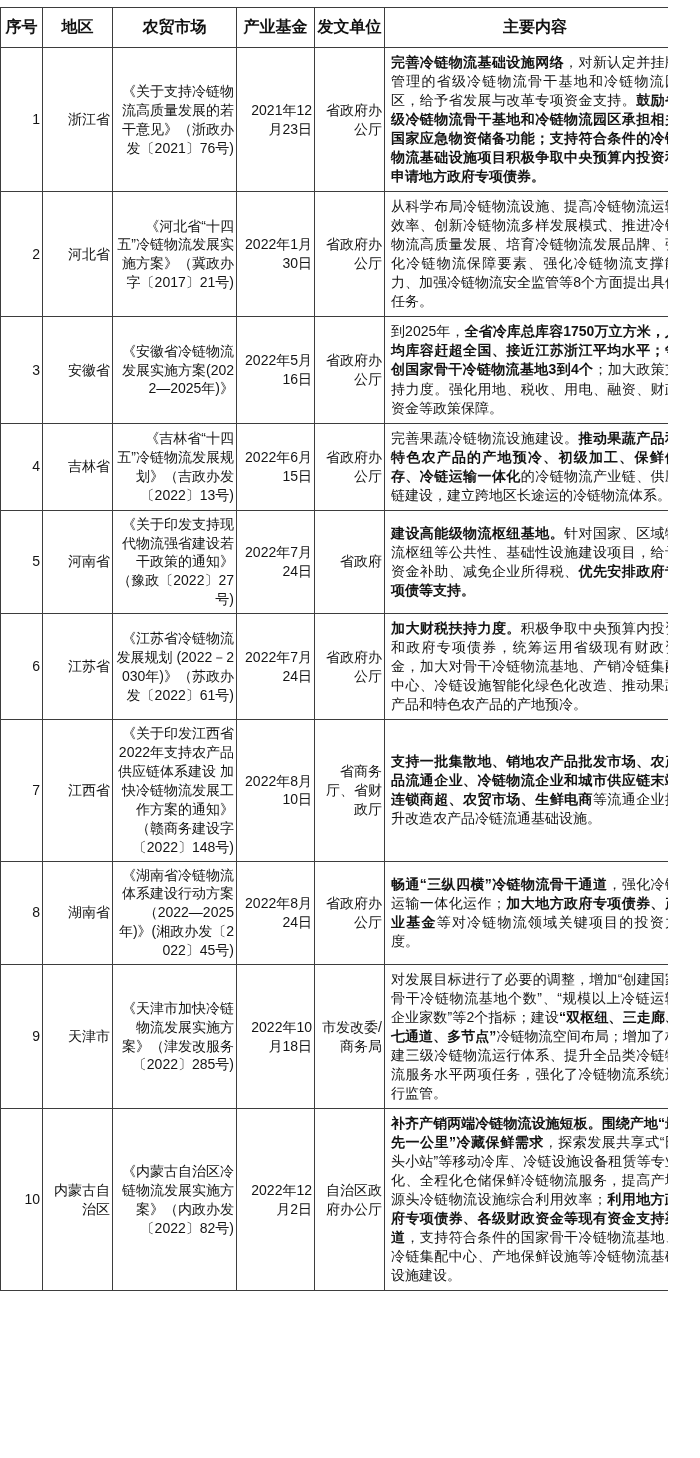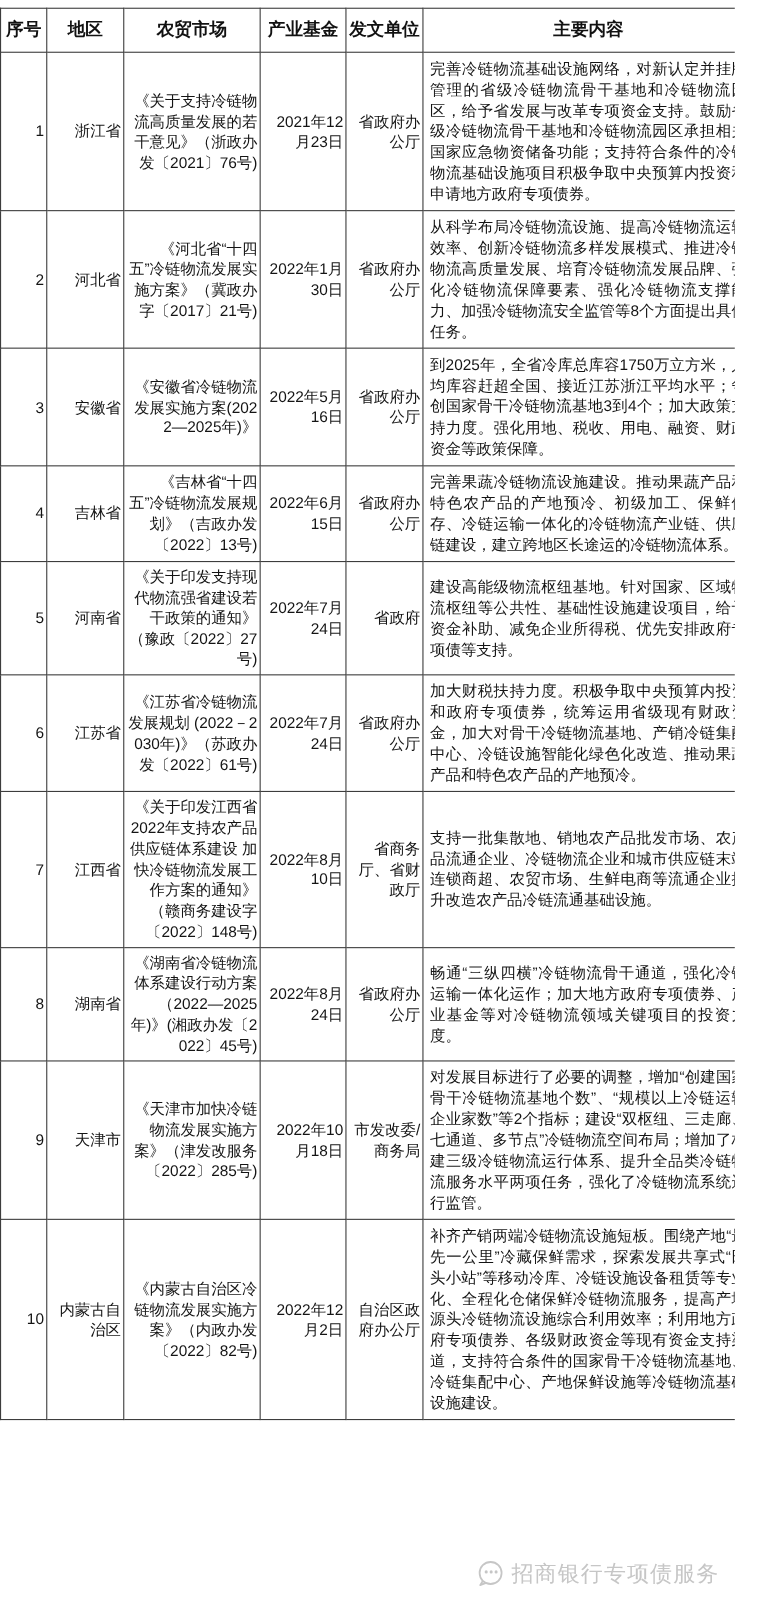--- a/index.html
+++ b/index.html
@@ -40,21 +40,21 @@
     font-size:14px;
     line-height:1.35;
     padding:4px 2px;
   }
   td.c-content{
     text-align:justify;
     font-size:14px;
     line-height:1.36;
     padding:5px 6px;
   }
-  td.c-content .b{font-weight:normal;}
+  td.c-content .b{font-weight:bold;}
   col.w-no{width:42px;}
   col.w-region{width:70px;}
   col.w-policy{width:124px;}
   col.w-date{width:78px;}
   col.w-issuer{width:70px;}
   col.w-content{width:auto;}
   .watermark{
     position:absolute;
     right:14px;
     bottom:14px;
@@ -173,26 +173,14 @@
           <td class="c-no">10</td>
           <td class="c-region">内蒙古自治区</td>
           <td class="c-policy">《内蒙古自治区冷链物流发展实施方案》（内政办发〔2022〕82号)</td>
           <td class="c-date">2022年12月2日</td>
           <td class="c-issuer">自治区政府办公厅</td>
           <td class="c-content"><span class="b">补齐产销两端冷链物流设施短板。围绕产地“最先一公里”冷藏保鲜需求</span><span>，探索发展共享式“田头小站”等移动冷库、冷链设施设备租赁等专业化、全程化仓储保鲜冷链物流服务，提高产地源头冷链物流设施综合利用效率；</span><span class="b">利用地方政府专项债券、各级财政资金等现有资金支持渠道</span><span>，支持符合条件的国家骨干冷链物流基地、冷链集配中心、产地保鲜设施等冷链物流基础设施建设。</span></td>
         </tr>
       </tbody>
   </table>
 
-  <div class="watermark">
-    <span class="wm-icon">
-      <svg viewBox="0 0 26 26" width="26" height="26">
-        <circle cx="13" cy="12" r="10" fill="none" stroke="#c6c6c6" stroke-width="1.6"></circle>
-        <path d="M6 19 L3.5 23 L9 21" fill="none" stroke="#c6c6c6" stroke-width="1.6" stroke-linejoin="round"></path>
-        <circle cx="9" cy="11" r="1.4" fill="#c6c6c6"></circle>
-        <circle cx="13.5" cy="11" r="1.4" fill="#c6c6c6"></circle>
-        <circle cx="18" cy="11" r="1.4" fill="#c6c6c6"></circle>
-      </svg>
-    </span>
-    <span>招商银行专项债服务</span>
-  </div>
 
 </div>
 
 </body></html>

